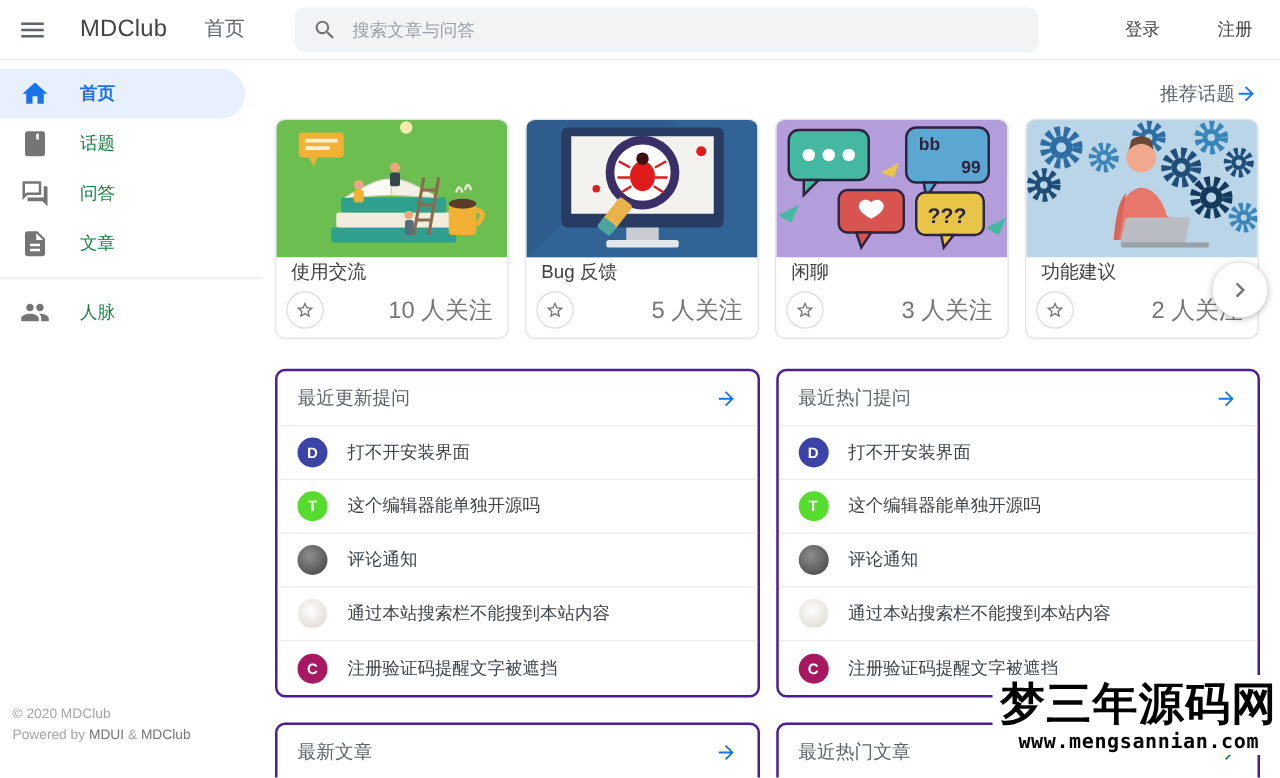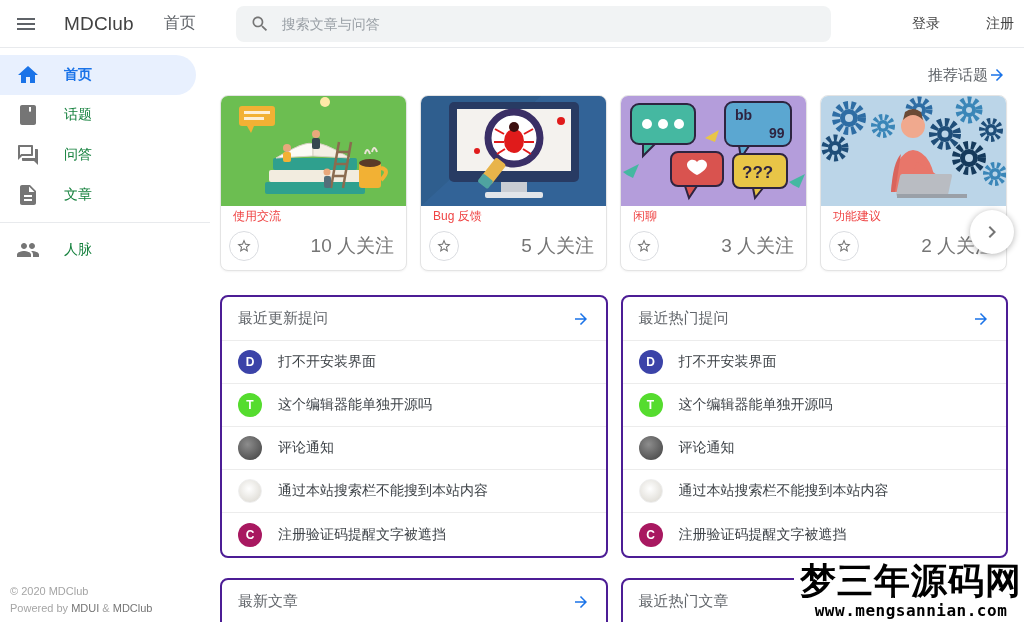--- a/index.html
+++ b/index.html
@@ -27,42 +27,42 @@
   .searchbox svg { fill:#757575; flex:none; }
   .searchbox input {
     border:none; outline:none; background:transparent;
     font-size:14px; color:#202124; margin-left:12px; width:100%;
     font-family:"Liberation Sans", sans-serif;
   }
   .searchbox input::placeholder { color:#9aa0a6; }
   .top-spacer { flex:1; }
   .top-link { font-size:14px; color:#424242; cursor:pointer; }
   .top-link.login { margin-right:46px; }
-  .top-link.register { margin-right:10px; }
+  .top-link.register { margin-right:22px; }
 
   
   .main { display:flex; height:574px; }
 
   
   .sidebar { width:210px; flex:none; padding-top:7px; position:relative; }
   .side-item {
     height:40px; display:flex; align-items:center;
     padding-left:16px; cursor:pointer;
     font-size:14px; color:#15803d;
   }
   .side-item svg { fill:#757575; flex:none; }
   .side-item .lbl { margin-left:24px; }
   .side-item.active {
     background:#e8f0fe; border-radius:0 20px 20px 0;
     margin-right:14px; color:#1a73e8; font-weight:bold;
   }
   .side-item.active svg { fill:#1a73e8; }
   .side-divider { border-top:1px solid #e8eaed; margin:7px 0; }
   .side-footer {
-    position:absolute; left:10px; bottom:4px;
+    position:absolute; left:10px; bottom:24px;
     font-size:11px; color:#a5a5a5; line-height:1.6;
   }
   .side-footer .lnk { color:#757575; cursor:pointer; }
 
   
   .content { flex:1; padding:0 16px 0 10px; position:relative; }
   .section-head {
     margin:16px 2px 0 2px; height:22px;
     display:flex; align-items:center; justify-content:flex-end;
   }
@@ -72,21 +72,21 @@
 
   .cards { display:flex; gap:13px; margin-top:9px; position:relative; }
   .card {
     width:187px; height:176px; background:#fff;
     border:1px solid #e4e4e4; border-radius:8px;
     box-shadow:0 1px 2px rgba(0,0,0,.05);
     overflow:hidden; cursor:pointer;
   }
   .card-img { height:102px; display:block; }
   .card-img svg { display:block; }
-  .card-title { font-size:12px; color:#ef4444; padding:10px 12px 2px; }
+  .card-title { font-size:15px; color:#404040; padding:10px 12px 2px; }
   .card-foot {
     display:flex; align-items:center; justify-content:space-between;
     padding:4px 12px 0 8px;
   }
   .star-btn {
     width:30px; height:30px; border-radius:50%;
     border:1px solid #dadce0; background:#fff;
     display:flex; align-items:center; justify-content:center; cursor:pointer;
   }
   .star-btn svg { fill:#757575; }
@@ -120,21 +120,21 @@
     width:24px; height:24px; border-radius:50%; flex:none;
     display:flex; align-items:center; justify-content:center;
   }
   .avatar span { font-size:12px; font-weight:bold; color:#fff; }
   .q-text { margin-left:16px; font-size:14px; color:#3e4348; white-space:nowrap; }
 
   .panel-row.bottom .panel { height:200px; }
 
   
   .watermark {
-    position:absolute; right:0; bottom:0; z-index:50;
+    position:absolute; right:0; bottom:18px; z-index:50;
     background:#fff; padding:2px 2px 2px 6px; text-align:center;
   }
   .wm-title { font-size:36px; font-weight:bold; color:#000; line-height:1.15; letter-spacing:1px; }
   .wm-url { font-size:16px; font-weight:bold; color:#000; font-family:"DejaVu Sans Mono", monospace; letter-spacing:.5px; }
 </style>
 </head>
 <body>
 
 <header class="topbar">
   <button class="menu-btn">

